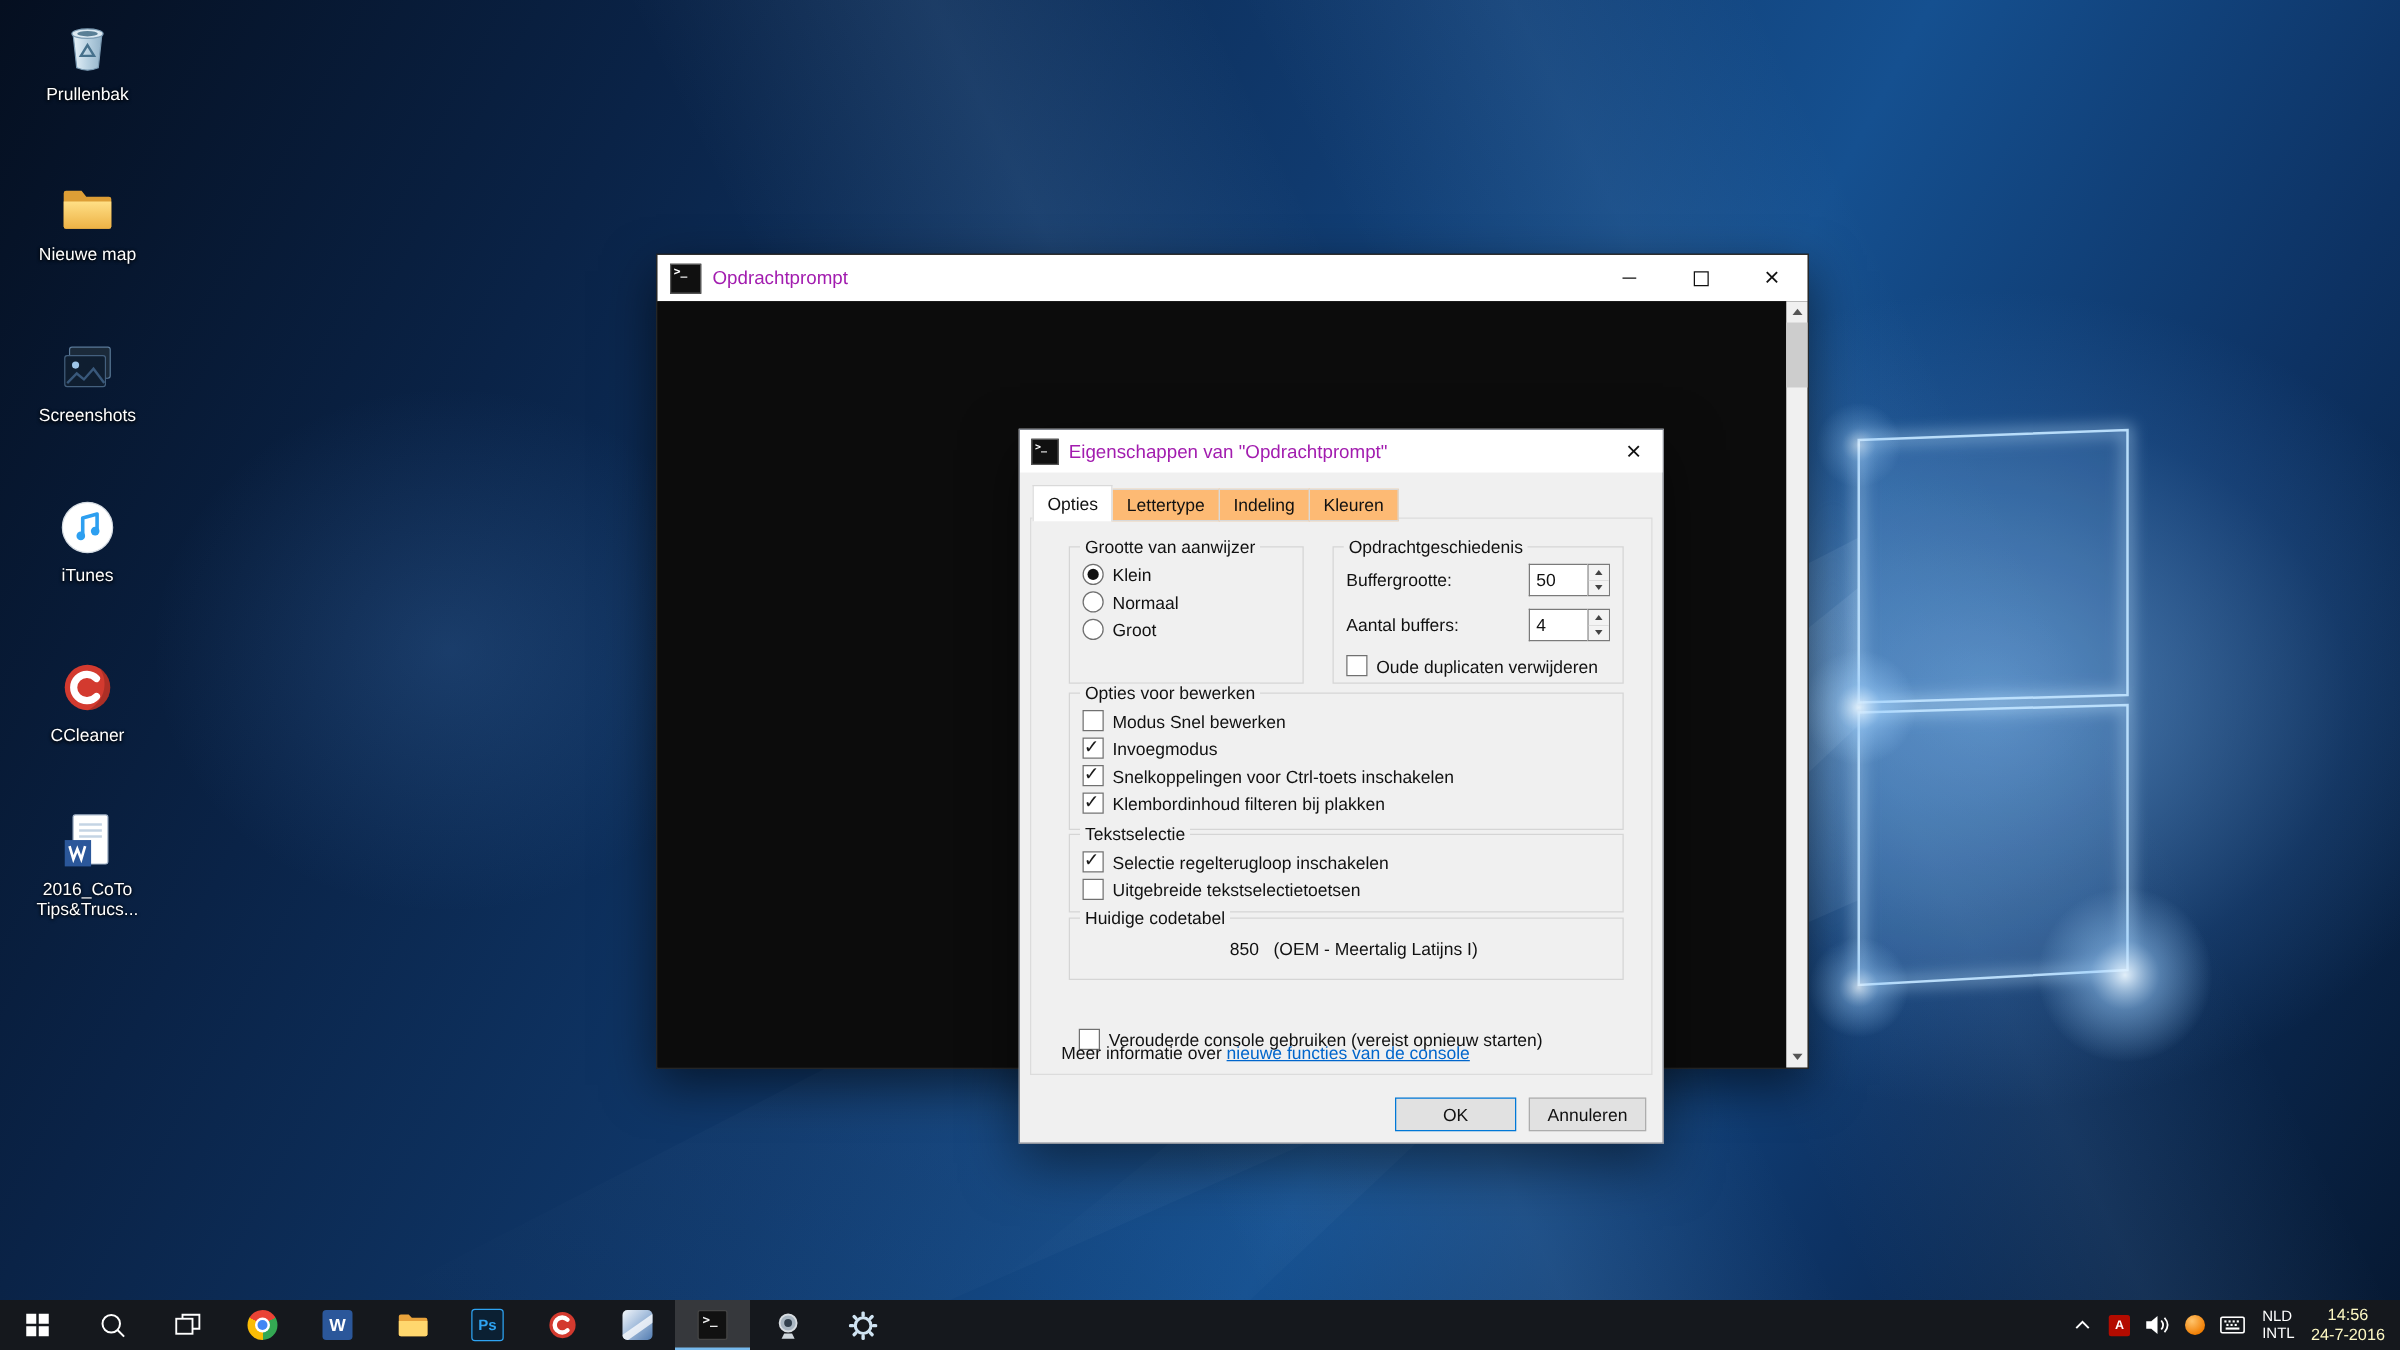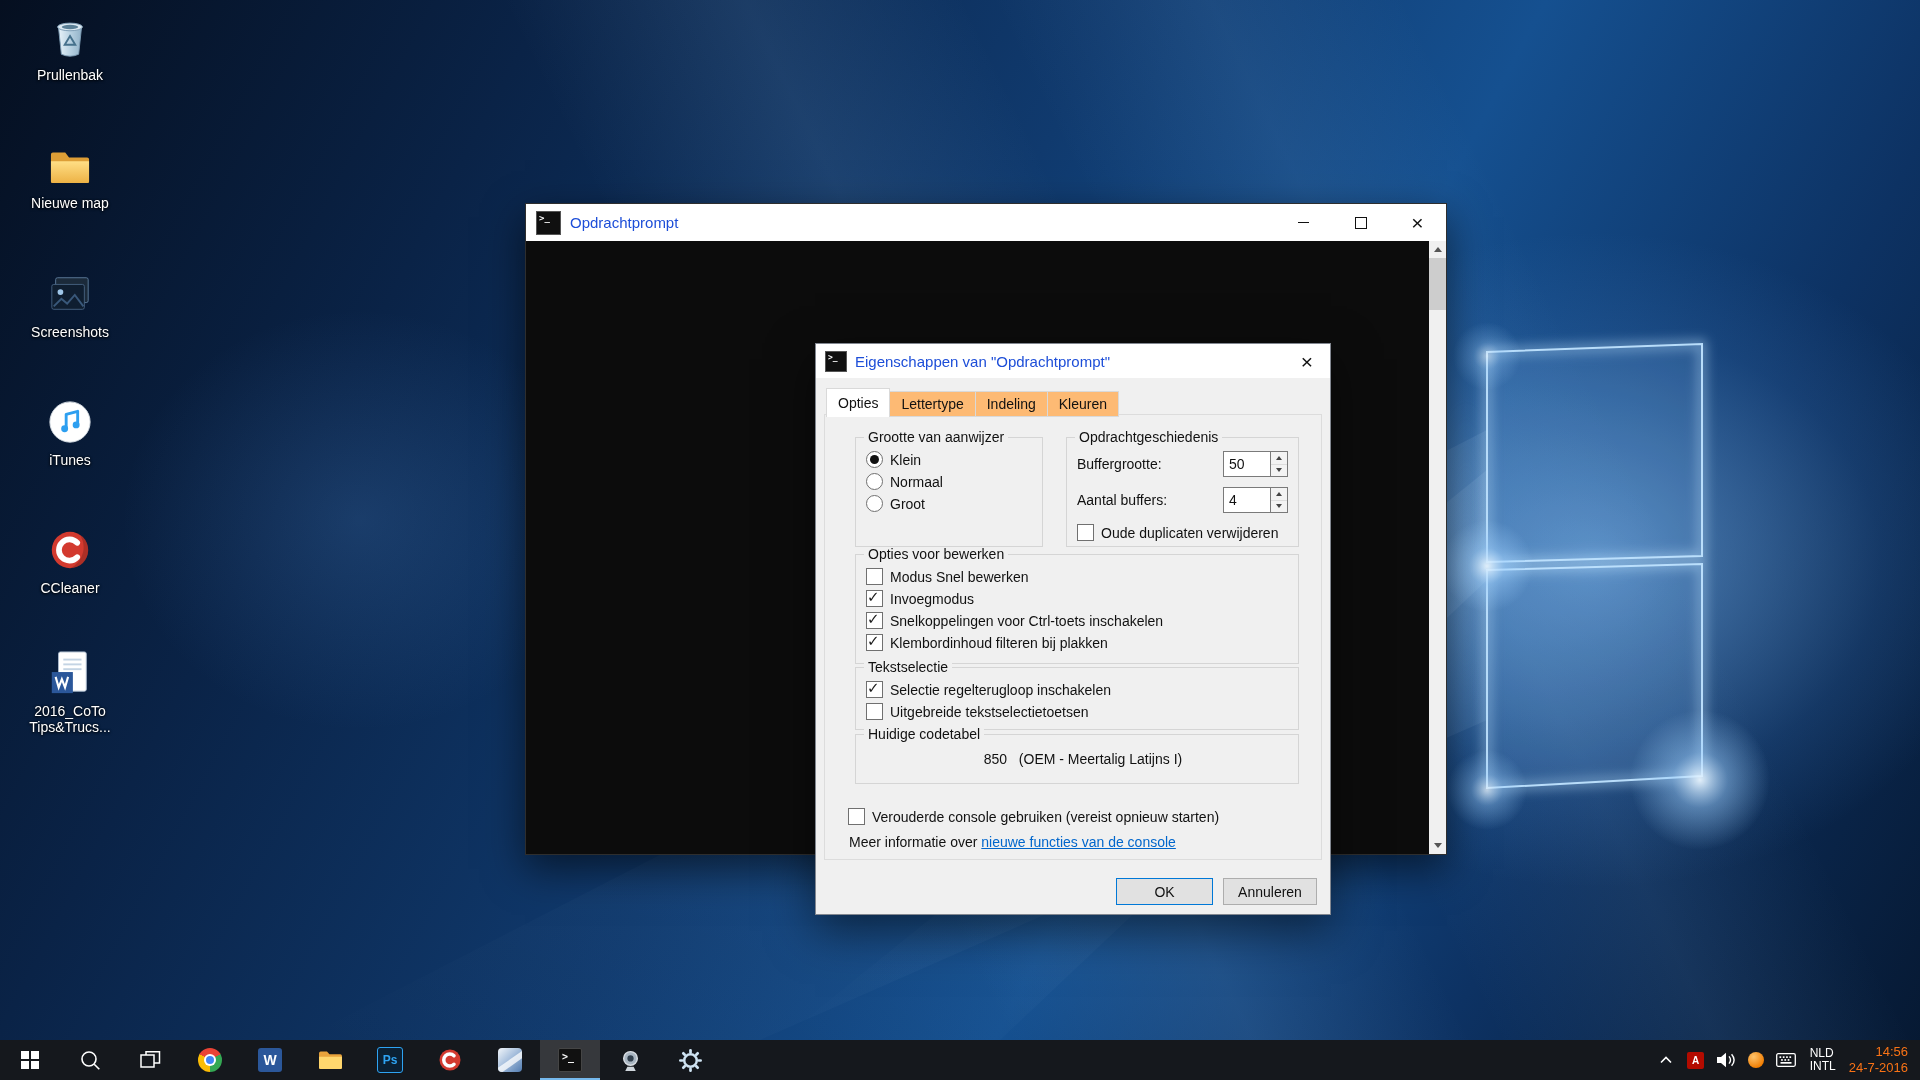--- a/index.html
+++ b/index.html
@@ -24,21 +24,21 @@
     align-items:center;gap:5px;z-index:2;}
   .dicon{width:50px;height:50px;display:flex;align-items:center;justify-content:center;}
   .dlabel{font-size:14px;color:#fff;line-height:16px;text-align:center;
     text-shadow:0 1px 3px rgba(0,0,0,.95),0 0 2px rgba(0,0,0,.8);}
 
   
   .titlebar{height:37px;background:#fff;display:flex;align-items:center;}
   .cmd-ico{width:21px;height:21px;background:#101010;border:1px solid #555;margin:0 9px 0 10px;
     display:flex;align-items:flex-start;justify-content:flex-start;padding:1px 0 0 2px;flex:none;}
   .cmd-ico span{color:#fff;font:bold 9px "DejaVu Sans Mono","Liberation Mono",monospace;}
-  .win-title{font-size:15px;color:#1d4ed8;white-space:nowrap;}
+  .win-title{font-size:15px;color:#a21caf;white-space:nowrap;}
   .win-controls{margin-left:auto;display:flex;height:100%;}
   .wc{width:57px;height:100%;display:flex;align-items:center;justify-content:center;}
   .glyph-min{width:11px;height:1px;background:#111;}
   .glyph-max{width:10px;height:10px;border:1px solid #111;}
   .glyph-x::before{content:"×";font-size:21px;color:#111;line-height:1;font-weight:normal;}
 
   
   .console{position:absolute;left:525px;top:203px;width:920px;height:650px;background:#0c0c0c;
     border:1px solid #2e2e2e;box-shadow:0 14px 38px rgba(0,0,0,.55);z-index:5;}
   .console-body{position:absolute;top:37px;left:0;right:0;bottom:0;background:#0c0c0c;
@@ -87,21 +87,21 @@
   .hist-row.first{margin-top:13px;}
   .spin-wrap{display:flex;height:26px;}
   .num-box{width:41px;background:#fff;border:1px solid #7a7a7a;border-right:none;display:flex;align-items:center;padding-left:5px;font-size:14px;}
   .spinner{width:18px;border:1px solid #7a7a7a;display:flex;flex-direction:column;background:#fff;box-sizing:border-box;}
   .spin-cell{flex:1;display:flex;align-items:center;justify-content:center;background:#f3f3f3;}
   .spin-cell.up{border-bottom:1px solid #ddd;}
   .spin-cell.up::before{content:"";border-left:3.5px solid transparent;border-right:3.5px solid transparent;border-bottom:4px solid #444;}
   .spin-cell.down::before{content:"";border-left:3.5px solid transparent;border-right:3.5px solid transparent;border-top:4px solid #444;}
 
   .code-value{margin:16px 0 0 12px;font-size:14px;white-space:pre;}
-  .legacy-row{position:absolute;left:22px;top:392px;margin:1px;}
+  .legacy-row{position:absolute;left:22px;top:392px;margin:16px;}
   .info-line{position:absolute;left:24px;top:419px;font-size:14px;white-space:nowrap;}
   .link{color:#0066cc;text-decoration:underline;}
 
   .dlg-buttons{position:absolute;right:13px;bottom:9px;display:flex;gap:10px;}
   .btn{height:27px;background:#e1e1e1;border:1px solid #adadad;font-size:14px;color:#111;
     font-family:inherit;display:flex;align-items:center;justify-content:center;padding:6px;}
   .btn-ok{width:97px;border-color:#0078d7;}
   .btn-cancel{width:94px;}
 
   
@@ -128,21 +128,21 @@
   .cmdtb-icon span{color:#f5f5f5;font:bold 10px "DejaVu Sans Mono","Liberation Mono",monospace;}
 
   .tray{margin-left:auto;display:flex;align-items:stretch;}
   .tray-btn{width:30px;display:flex;align-items:center;justify-content:center;flex:none;}
   .adobe-icon{width:17px;height:17px;background:#b30b00;border-radius:2px;color:#fff;font-size:10px;
     font-weight:bold;display:flex;align-items:center;justify-content:center;}
   .orange-icon{width:16px;height:16px;border-radius:50%;
     background:radial-gradient(circle at 35% 30%,#ffc46b,#f07c00 75%);}
   .tray-lang{display:flex;flex-direction:column;justify-content:center;color:#fff;font-size:12px;
     line-height:13px;padding:0 9px;}
-  .tray-clock{display:flex;flex-direction:column;justify-content:center;align-items:flex-end;color:#f97316;
+  .tray-clock{display:flex;flex-direction:column;justify-content:center;align-items:center;color:#fef9c3;
     font-size:13px;line-height:16px;padding:0 12px 0 4px;}
 </style>
 </head>
 <body>
 
 <div class="screen">
 
   <div class="wallpaper">
     <div class="beams"></div>
     <svg class="hero" width="1920" height="1040" viewBox="0 0 1920 1040">

